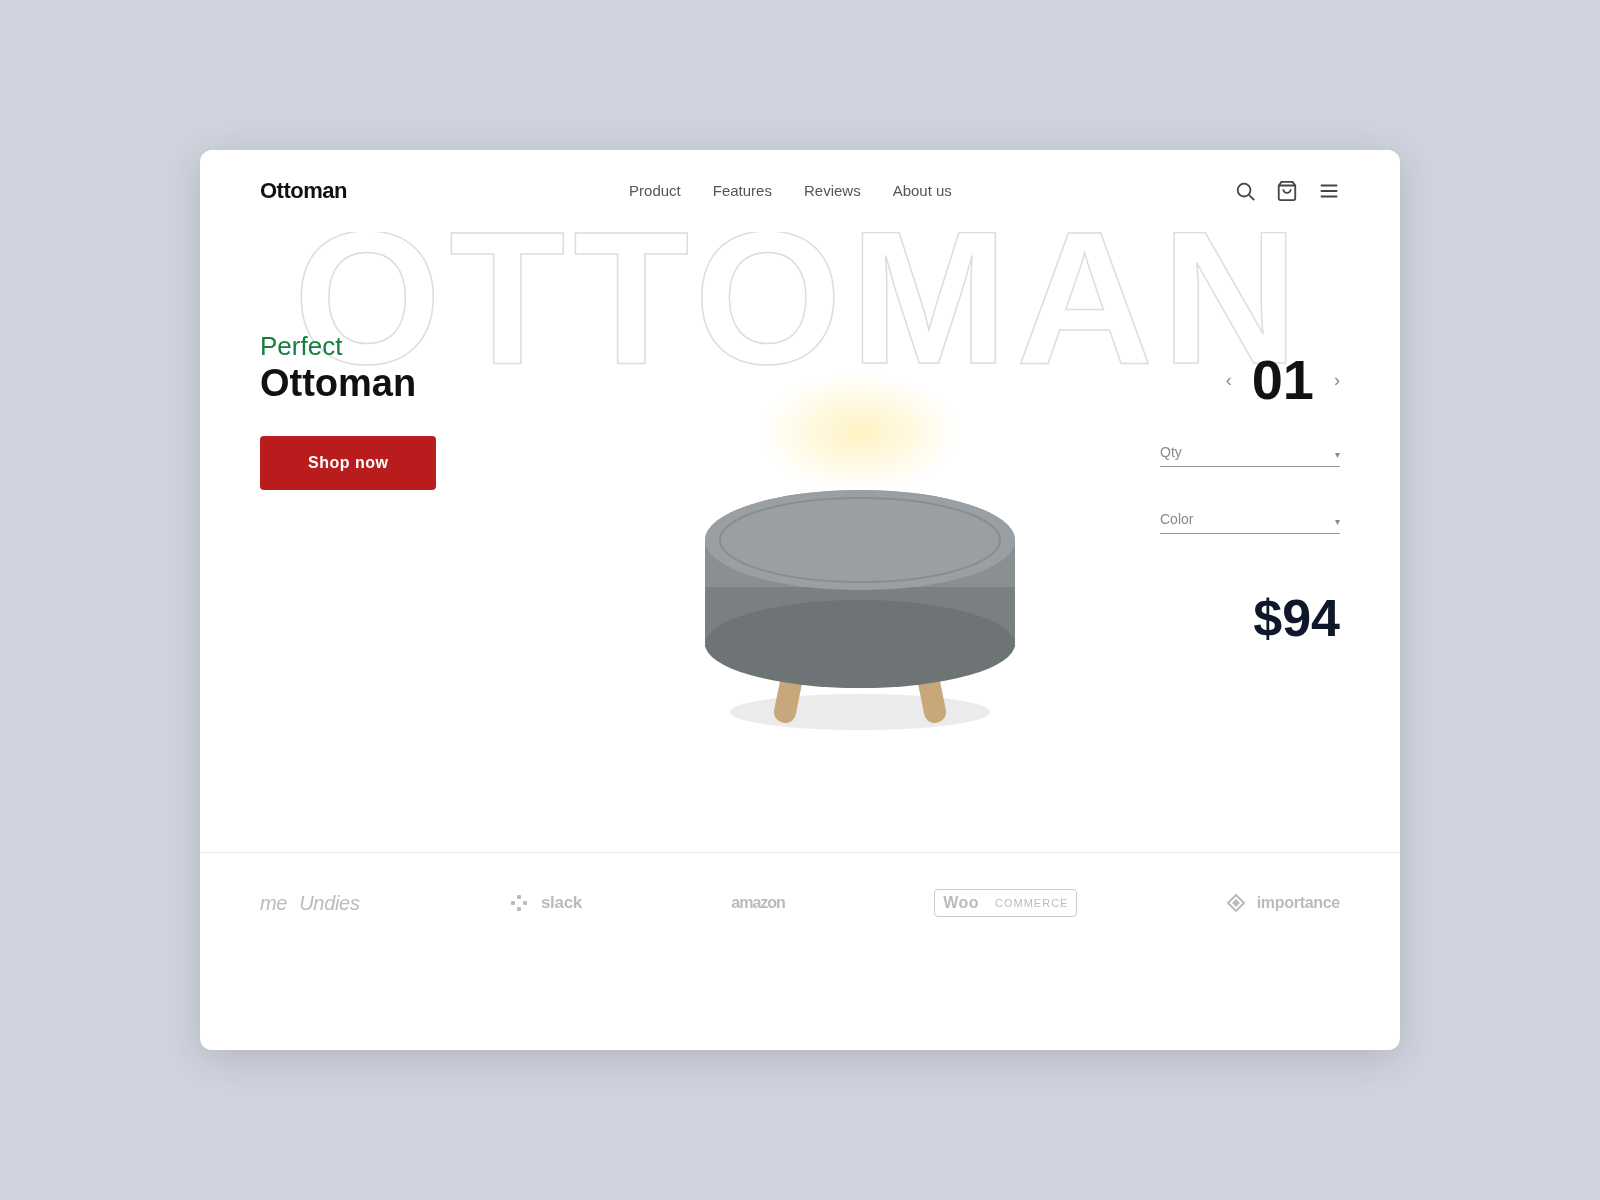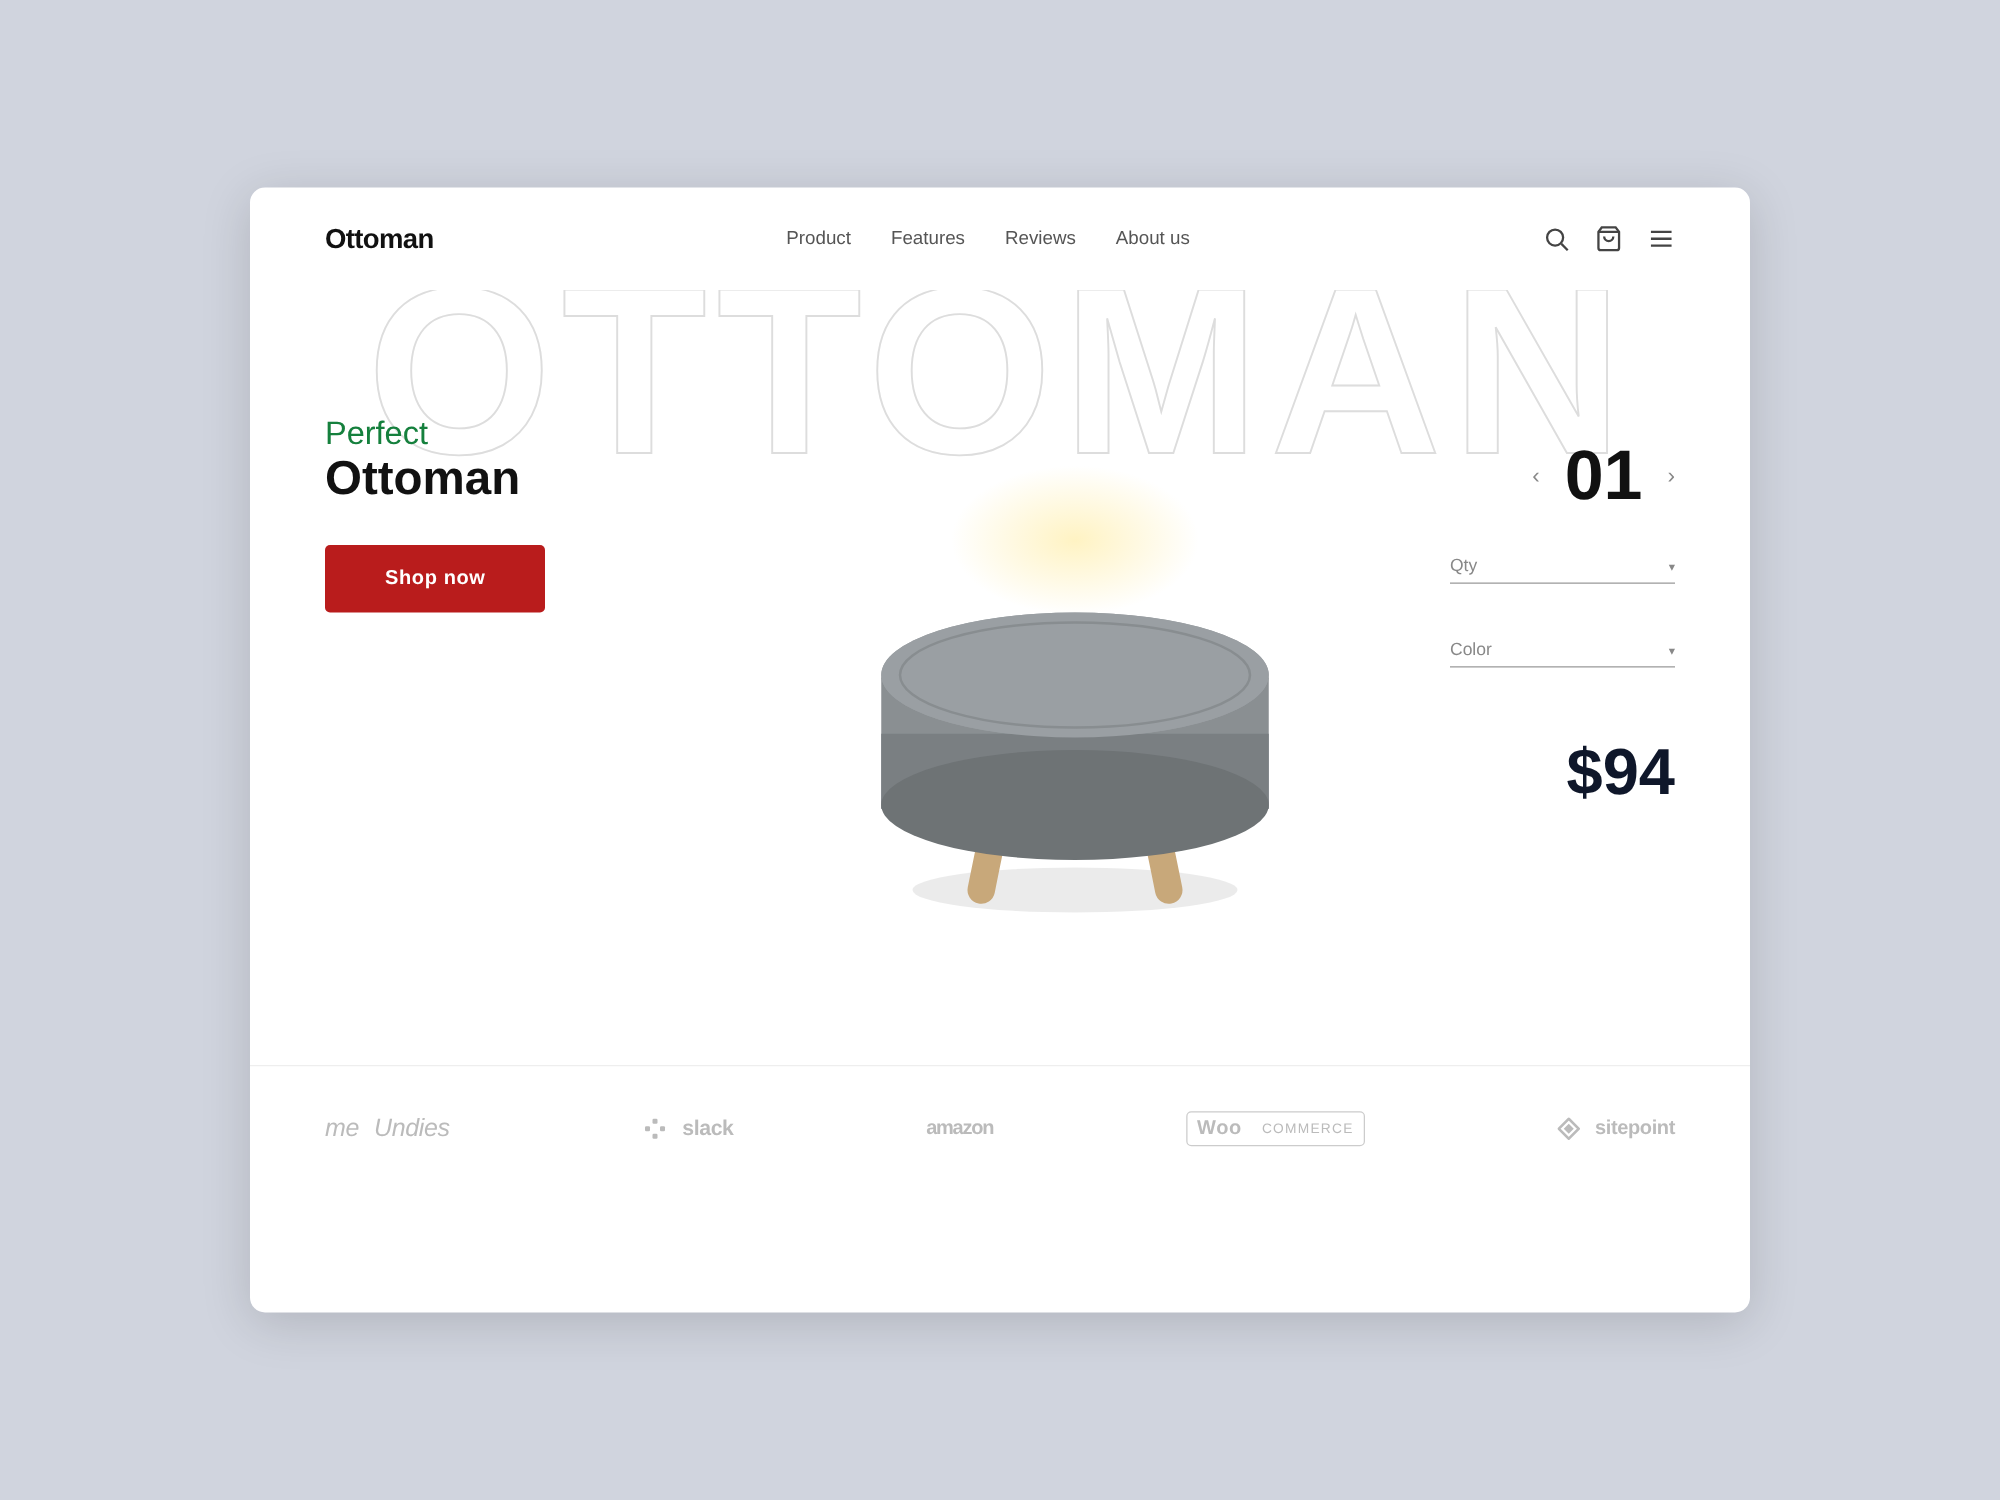--- a/index.html
+++ b/index.html
@@ -399,18 +399,18 @@
     <div class="partner-logo woo-logo">
       <span style="font-size:16px; font-weight:700; letter-spacing:0.5px;">Woo</span>
       <span style="font-size:11px; font-weight:400; letter-spacing:1px; text-transform:uppercase; margin-left:4px;">COMMERCE</span>
     </div>
 
     <div class="partner-logo sitepoint-logo">
       <svg width="18" height="18" viewBox="0 0 18 18">
         <path d="M9 1 L17 9 L9 17 L1 9 Z" fill="none" stroke="#bbb" stroke-width="2"></path>
         <path d="M9 5 L13 9 L9 13 L5 9 Z" fill="#bbb"></path>
       </svg>
-      <span>sitepoint</span>
+      <span>importance</span>
     </div>
 
   </div>
 
 </div>
 
 </body></html>

